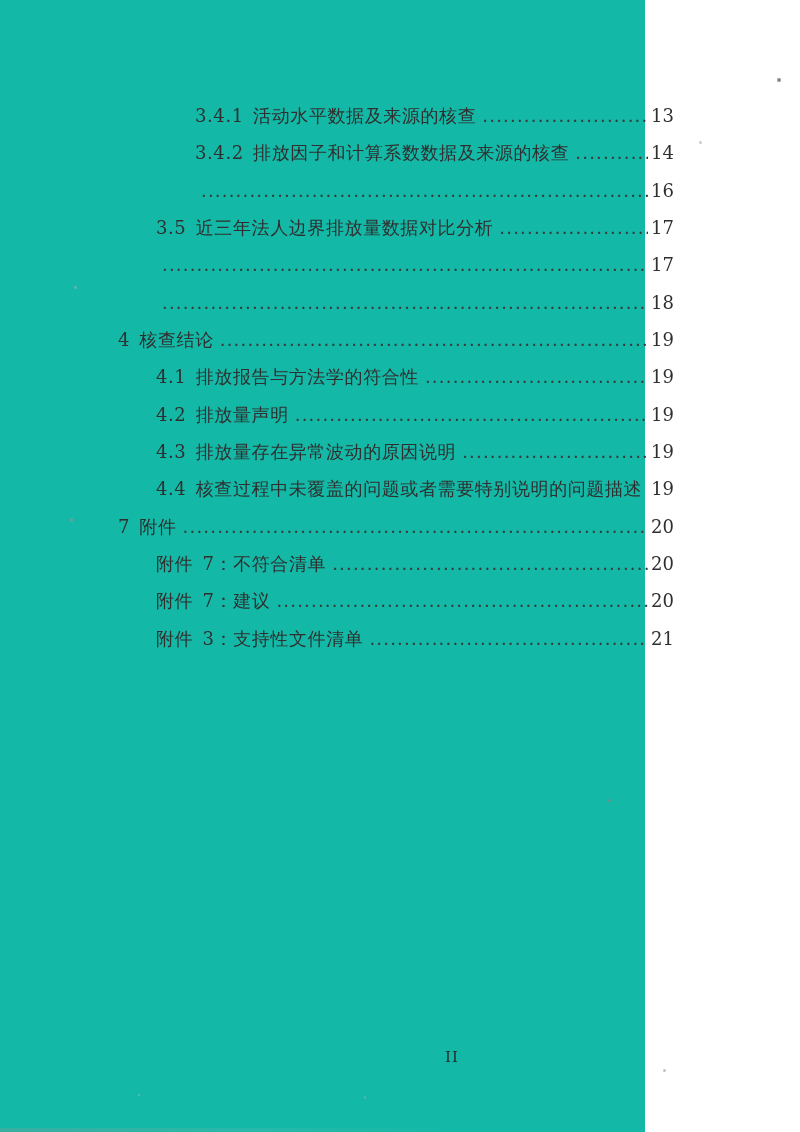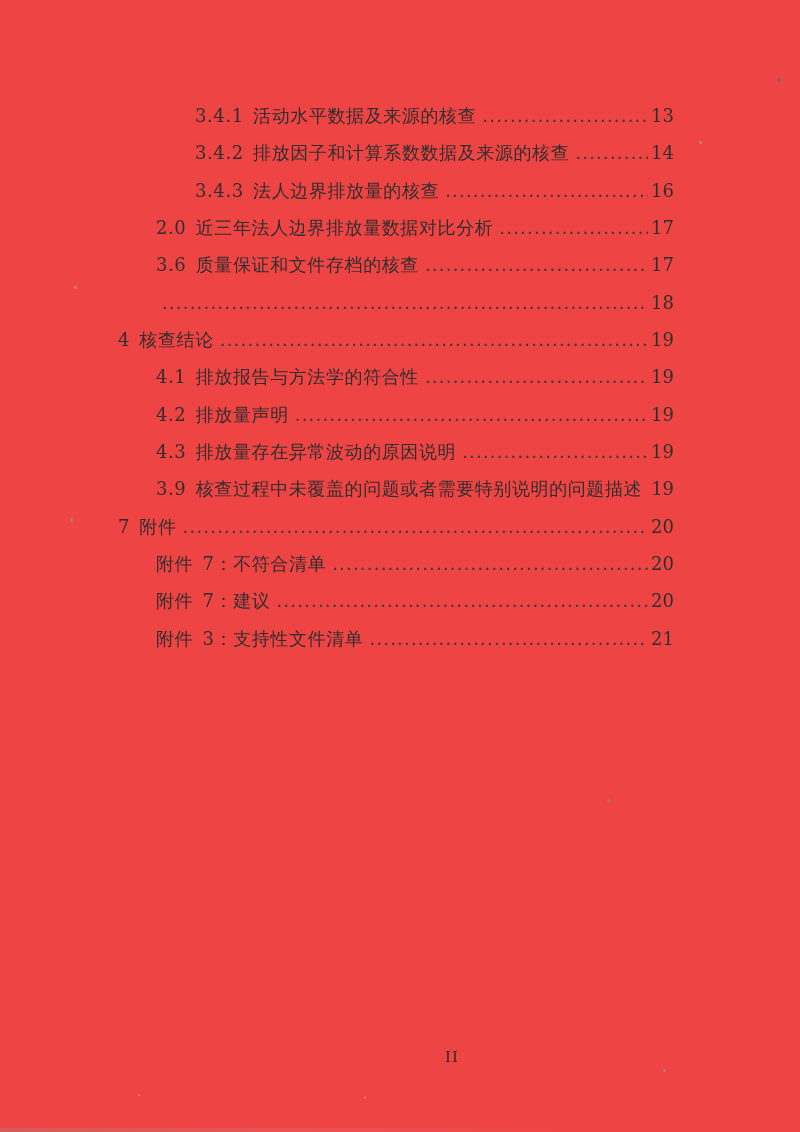--- a/index.html
+++ b/index.html
@@ -4,22 +4,22 @@
 <style>
   html, body {
     margin: 0; padding: 0;
     width: 800px; height: 1132px;
     background: #ffffff;
     overflow: hidden;
   }
   .page {
     position: absolute;
     left: 0; top: 0;
-    width: 800px; height: 1132px;
-    background: #ef4444;
+    width: 645px; height: 1132px;
+    background: #14b8a6;
     font-family: "DejaVu Serif", "Liberation Serif", serif;
     color: #2f2f2f;
   }
   .toc {
     position: absolute;
     left: 118px; top: 97px;
     width: 556px;
   }
   .toc-row {
     display: flex;
@@ -80,31 +80,29 @@
         <span class="toc-label">3.4.1 活动水平数据及来源的核查</span>
         <span class="toc-dots">............................................................................................................................................................................................................................</span>
         <span class="toc-page">13</span>
       </div>
       <div class="toc-row level2">
         <span class="toc-label">3.4.2 排放因子和计算系数数据及来源的核查</span>
         <span class="toc-dots">............................................................................................................................................................................................................................</span>
         <span class="toc-page">14</span>
       </div>
       <div class="toc-row level2">
-        <span class="toc-label">3.4.3 法人边界排放量的核查</span>
         <span class="toc-dots">............................................................................................................................................................................................................................</span>
         <span class="toc-page">16</span>
       </div>
       <div class="toc-row level1">
-        <span class="toc-label">2.0 近三年法人边界排放量数据对比分析</span>
+        <span class="toc-label">3.5 近三年法人边界排放量数据对比分析</span>
         <span class="toc-dots">............................................................................................................................................................................................................................</span>
         <span class="toc-page">17</span>
       </div>
       <div class="toc-row level1">
-        <span class="toc-label">3.6 质量保证和文件存档的核查</span>
         <span class="toc-dots">............................................................................................................................................................................................................................</span>
         <span class="toc-page">17</span>
       </div>
       <div class="toc-row level1">
         <span class="toc-dots">............................................................................................................................................................................................................................</span>
         <span class="toc-page">18</span>
       </div>
       <div class="toc-row level0">
         <span class="toc-label">4 核查结论</span>
         <span class="toc-dots">............................................................................................................................................................................................................................</span>
@@ -119,21 +117,21 @@
         <span class="toc-label">4.2 排放量声明</span>
         <span class="toc-dots">............................................................................................................................................................................................................................</span>
         <span class="toc-page">19</span>
       </div>
       <div class="toc-row level1">
         <span class="toc-label">4.3 排放量存在异常波动的原因说明</span>
         <span class="toc-dots">............................................................................................................................................................................................................................</span>
         <span class="toc-page">19</span>
       </div>
       <div class="toc-row level1">
-        <span class="toc-label">3.9 核查过程中未覆盖的问题或者需要特别说明的问题描述</span>
+        <span class="toc-label">4.4 核查过程中未覆盖的问题或者需要特别说明的问题描述</span>
         <span class="toc-dots">............................................................................................................................................................................................................................</span>
         <span class="toc-page">19</span>
       </div>
       <div class="toc-row level0">
         <span class="toc-label">7 附件</span>
         <span class="toc-dots">............................................................................................................................................................................................................................</span>
         <span class="toc-page">20</span>
       </div>
       <div class="toc-row level1">
         <span class="toc-label">附件 7：不符合清单</span>

